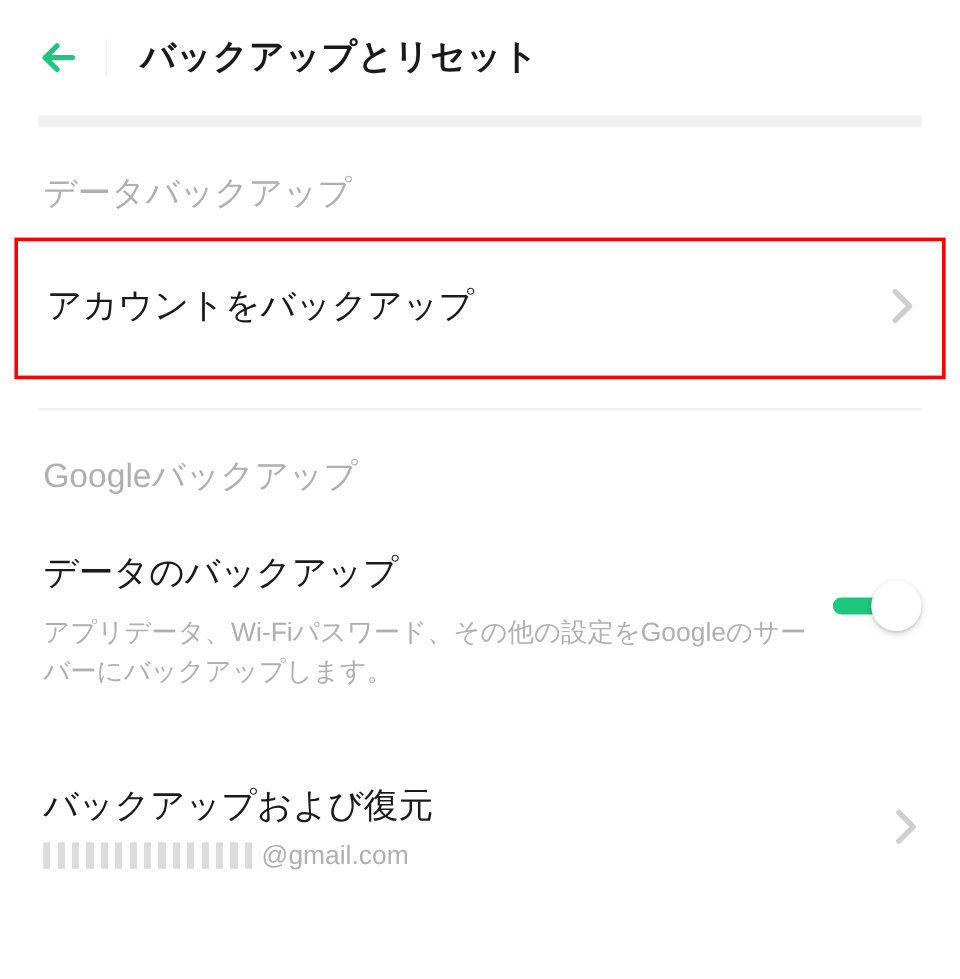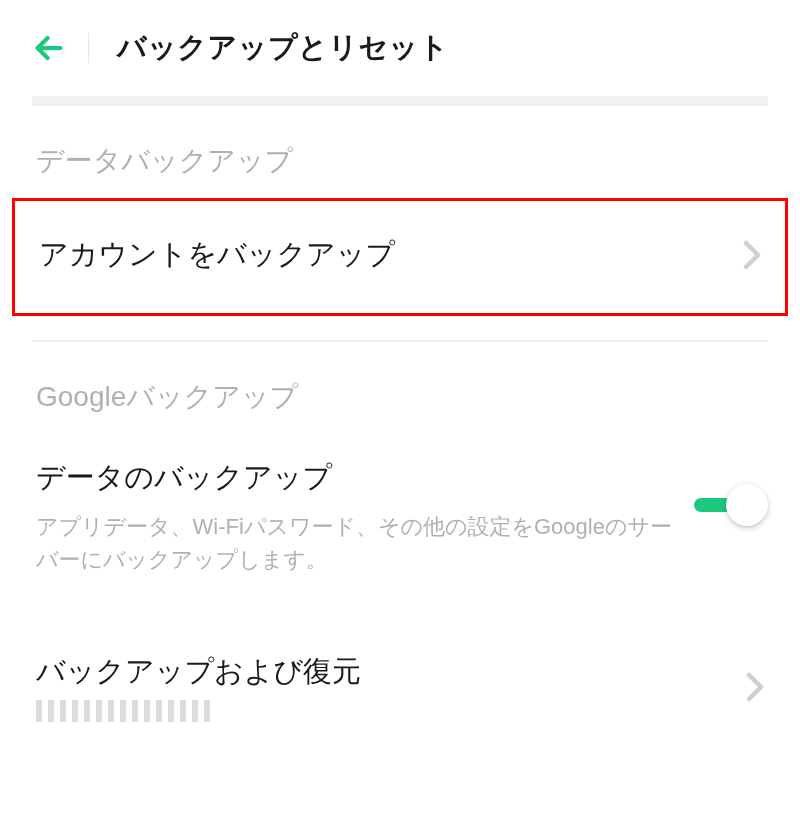--- a/index.html
+++ b/index.html
@@ -195,21 +195,21 @@
       <div class="toggle-track"></div>
       <div class="toggle-knob"></div>
     </div>
   </div>
 </div>
 
 <div class="account-item">
   <div class="account-text">
     <div class="item-title">バックアップおよび復元</div>
     <div class="email-line">
-      <span class="redacted"></span>
+      <span class="redacted"></span><span class="email-domain">@gmail.com</span>
     </div>
   </div>
   <div class="chevron">
     <svg width="18" height="30" viewBox="0 0 12 20" fill="none" stroke="currentColor" stroke-width="3" stroke-linecap="round" stroke-linejoin="round">
       <polyline points="2 2 10 10 2 18"></polyline>
     </svg>
   </div>
 </div>
 
 </body></html>

